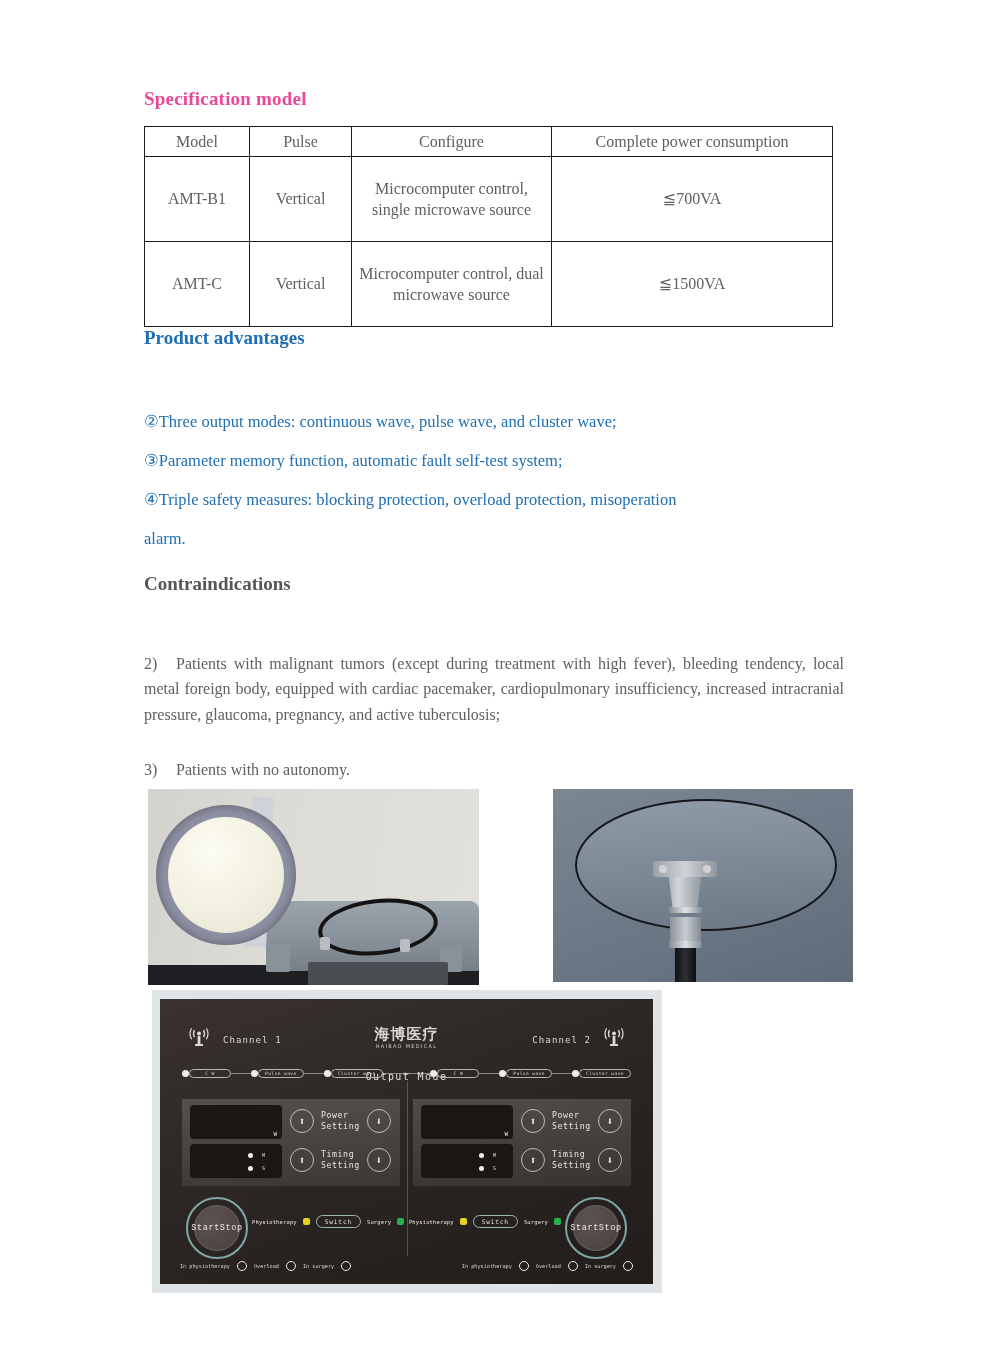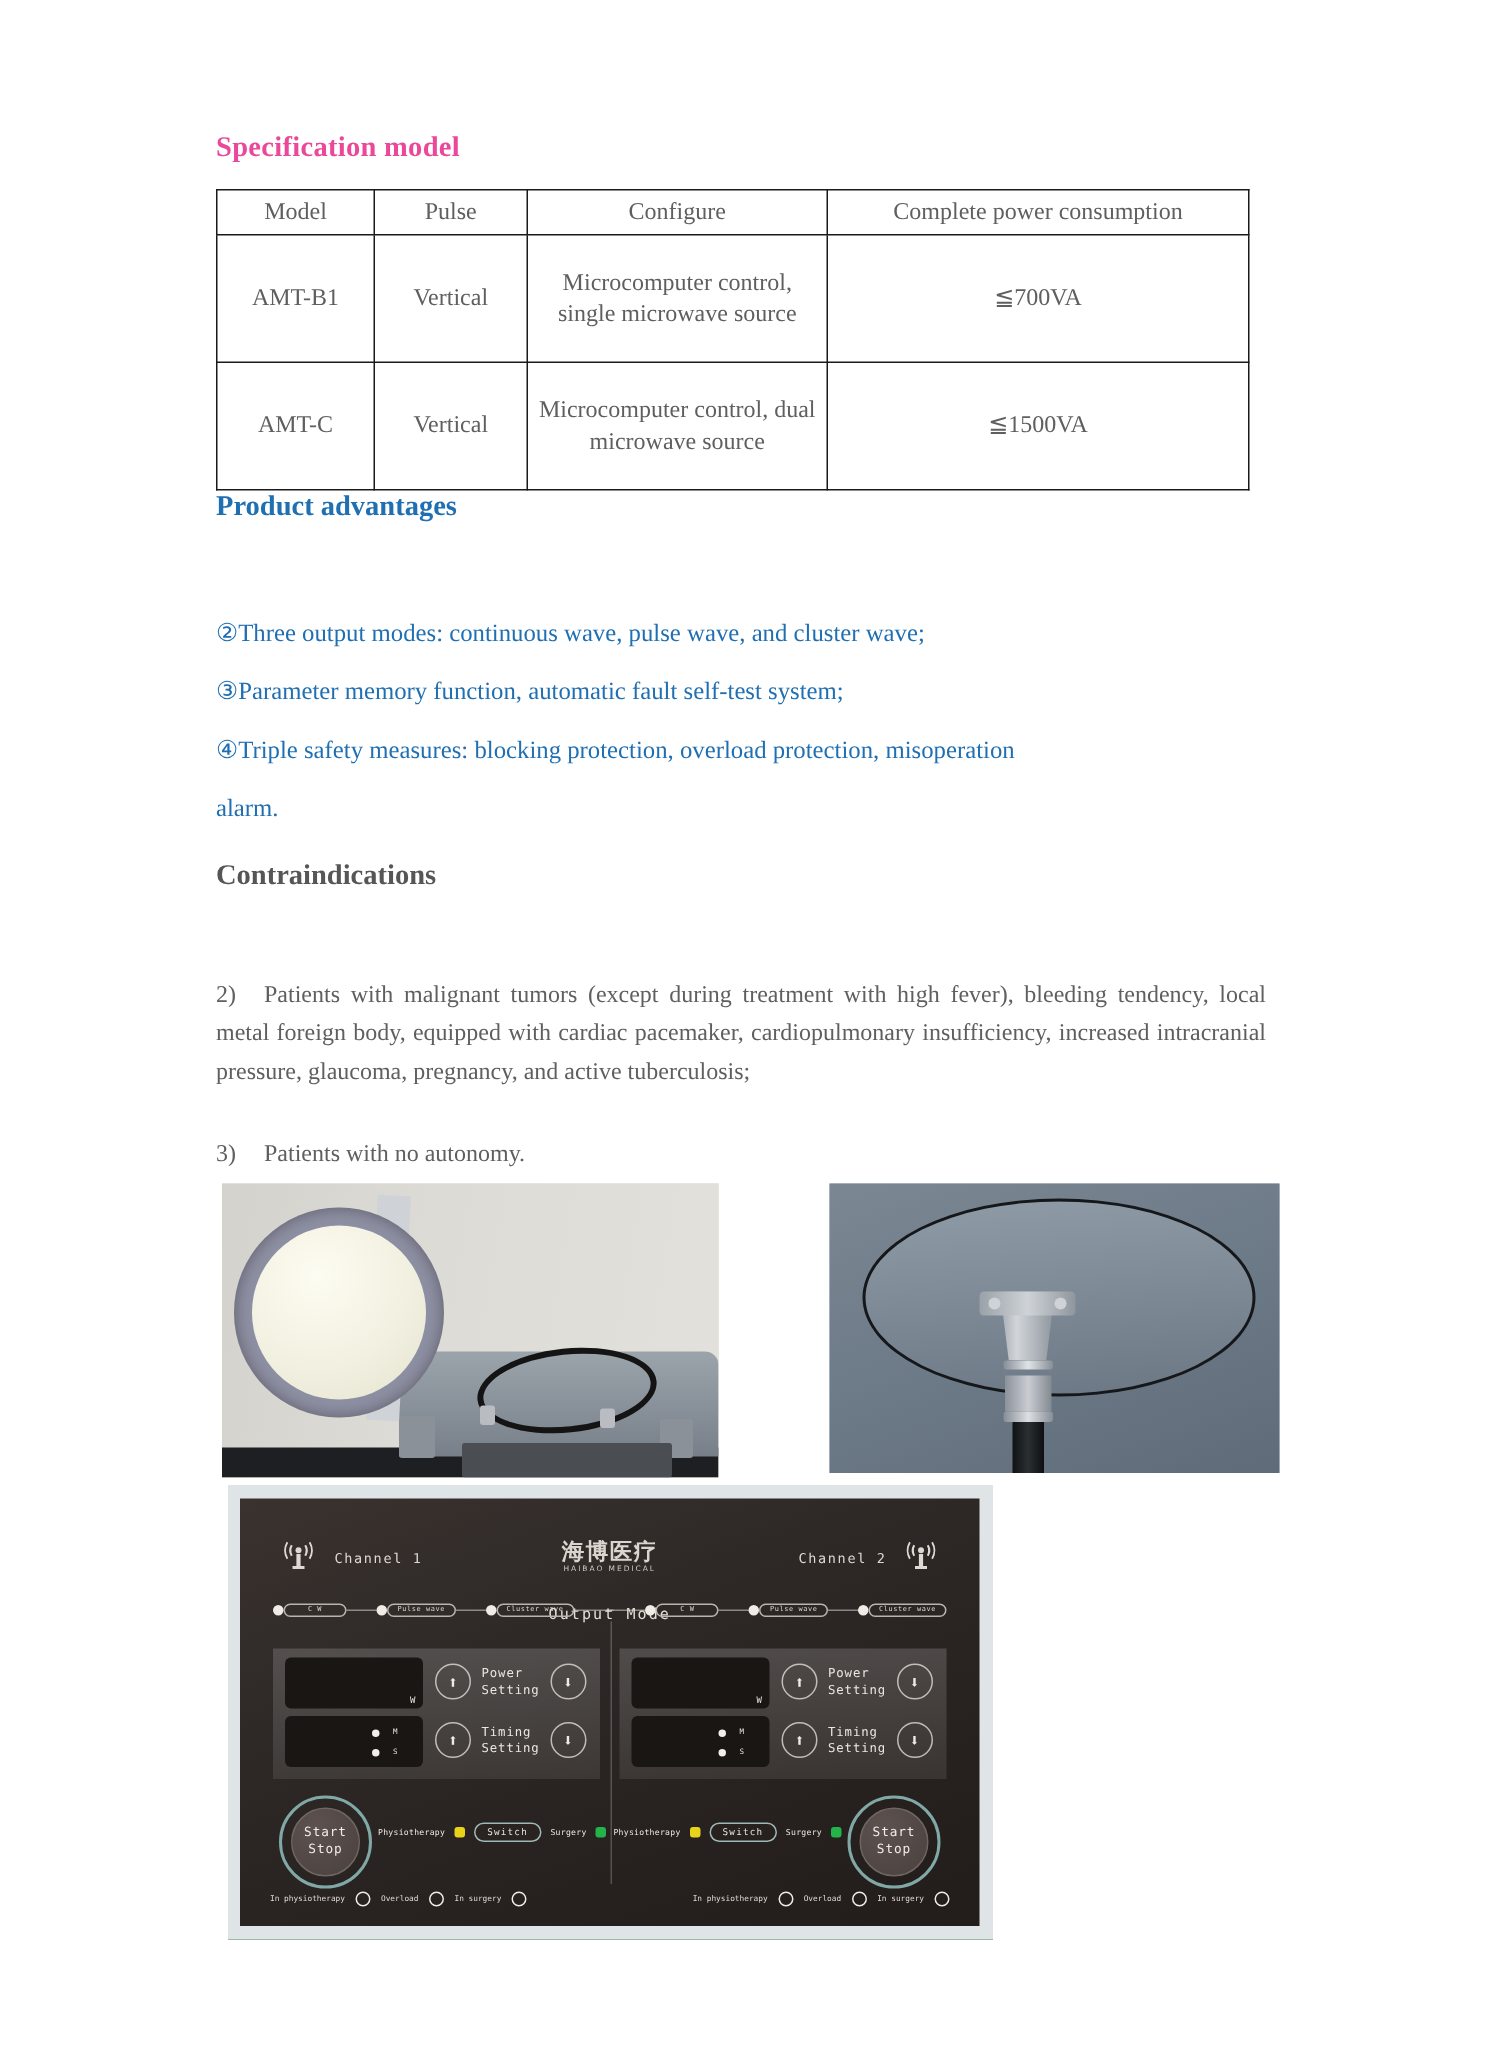--- a/index.html
+++ b/index.html
@@ -67,21 +67,21 @@
   }
   .ci1{top:620px;}
   .ci2{top:651px;text-align:justify;text-align-last:left;line-height:1.58;}
   .ci3{top:761px;}
   .ci-num{display:inline-block;width:32px;}
 
   
   .photo{position:absolute;overflow:hidden;}
   .photo-left{left:148px;top:789px;width:331px;height:196px;background:#cfcfca;}
   .photo-right{left:553px;top:789px;width:300px;height:193px;background:#6f7d8c;}
-  .photo-panel{left:152px;top:990px;width:510px;height:303px;background:#14532d;}
+  .photo-panel{left:152px;top:990px;width:510px;height:303px;background:#84cc16;}
 
   
   .lp-wall{position:absolute;left:0;top:0;width:100%;height:100%;
     background:linear-gradient(100deg,#d3d2cc 0%,#dcdbd5 40%,#e2e1db 100%);}
   .lp-floorline{position:absolute;left:0;bottom:0;width:100%;height:20px;background:#1d1f22;}
   .lp-body{position:absolute;left:118px;top:112px;width:213px;height:70px;
     background:linear-gradient(180deg,#9ba3ab 0%,#868e97 60%,#777f88 100%);
     border-radius:9px 9px 0 0;}
   .lp-body2{position:absolute;left:160px;top:173px;width:140px;height:23px;
     background:#4a4d51;border-radius:2px;}
@@ -175,22 +175,22 @@
     display:flex;align-items:center;justify-content:center;
     font-size:11px;color:#efece6;line-height:1;}
   .setlbl{font-size:8.2px;line-height:1.35;letter-spacing:.6px;color:#eae6e0;white-space:nowrap;}
 
   .startwrap{position:absolute;top:198px;width:58px;height:58px;border-radius:50%;
     border:2px solid #7fa8a6;display:flex;align-items:center;justify-content:center;}
   .sw-left{left:26px;} .sw-right{right:26px;}
   .startbtn{width:44px;height:44px;border-radius:50%;
     background:radial-gradient(circle at 35% 30%,#5d5250,#4a403e);
     border:1px solid #6f6664;
-    display:flex;flex-direction:column;align-items:center;justify-content:center;
-    font-size:8.5px;line-height:1.25;letter-spacing:.6px;color:#f0ece6;}
+    display:flex;flex-direction:row;align-items:center;justify-content:center;
+    font-size:8.5px;line-height:1.25;letter-spacing:.6px;color:#f0ece6;font-family:Liberation Mono, monospace;}
 
   .midrow{position:absolute;top:216px;display:flex;align-items:center;gap:6px;}
   .mr-left{left:92px;} .mr-right{right:92px;}
   .mrlbl{font-size:5.4px;color:#ece8e2;letter-spacing:.2px;white-space:nowrap;}
   .led{width:7px;height:7px;border-radius:2px;}
   .led-y{background:#e8d21a;} .led-g{background:#22b34a;}
   .switchpill{border:1px solid #9fb8b6;border-radius:9px;padding:2px 8px;
     font-size:6.2px;letter-spacing:.8px;color:#e7e3dd;}
 
   .statrow{position:absolute;top:262px;display:flex;align-items:center;gap:7px;}

